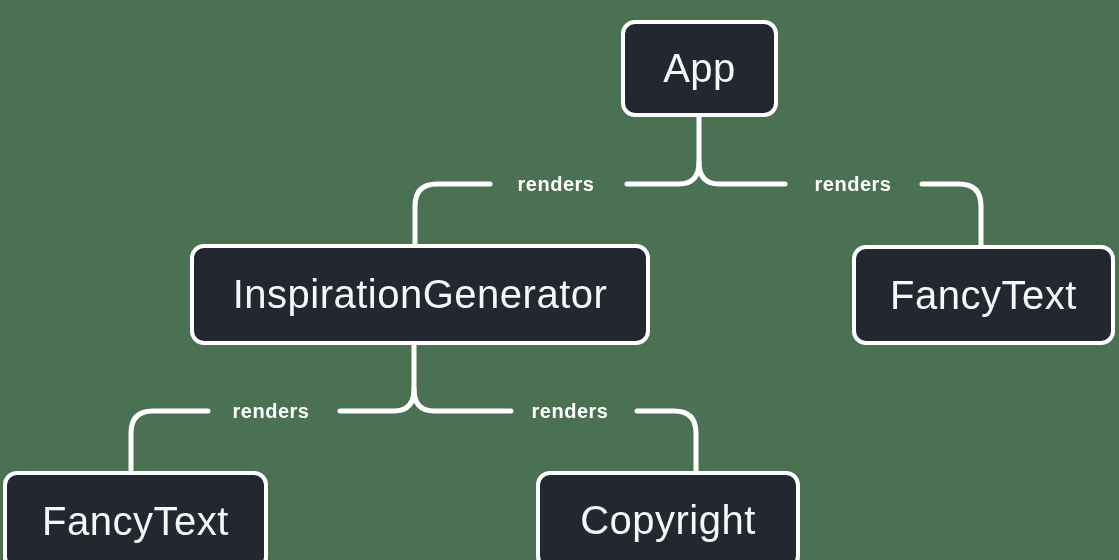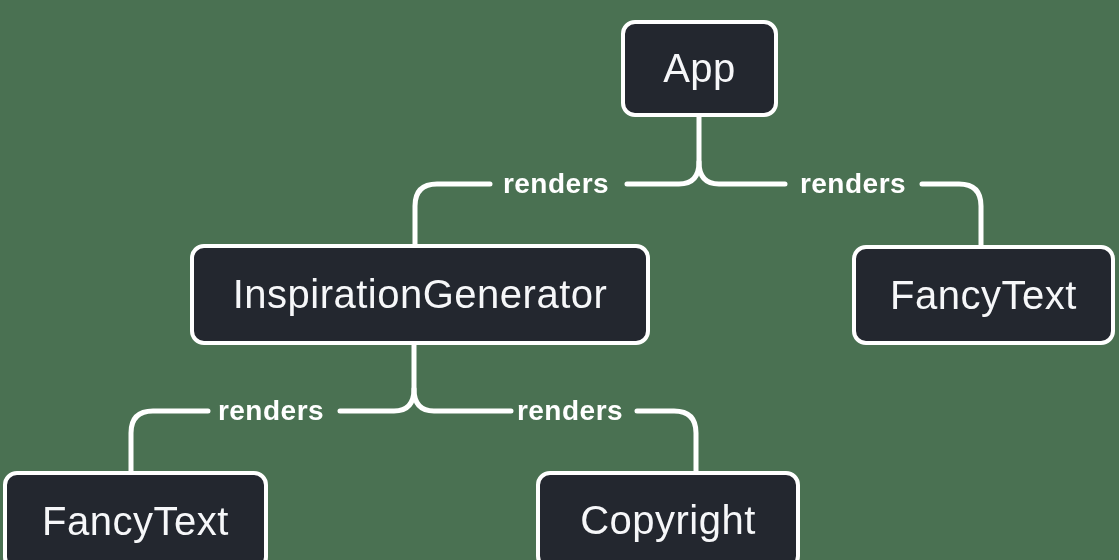--- a/index.html
+++ b/index.html
@@ -51,21 +51,21 @@
   }
   .node-app            { left: 621px; top: 4px;   width: 157px; height: 97px; }
   .node-inspiration    { left: 190px; top: 228px; width: 460px; height: 101px; }
   .node-fancy-right    { left: 852px; top: 229px; width: 263px; height: 100px; }
   .node-fancy-left     { left: 3px;   top: 455px; width: 265px; height: 100px; }
   .node-copyright      { left: 536px; top: 455px; width: 264px; height: 99px; }
   .edge-label {
     position: absolute;
     transform: translate(-50%, -50%);
     color: var(--line);
-    font-size: 28px;
+    font-size: 20px;
     font-weight: 600;
     letter-spacing: 0.5px;
     white-space: nowrap;
   }
   .edge-label-1 { left: 556px; top: 168px; }
   .edge-label-2 { left: 853px; top: 168px; }
   .edge-label-3 { left: 271px; top: 395px; }
   .edge-label-4 { left: 570px; top: 395px; }
 </style>
 </head>

